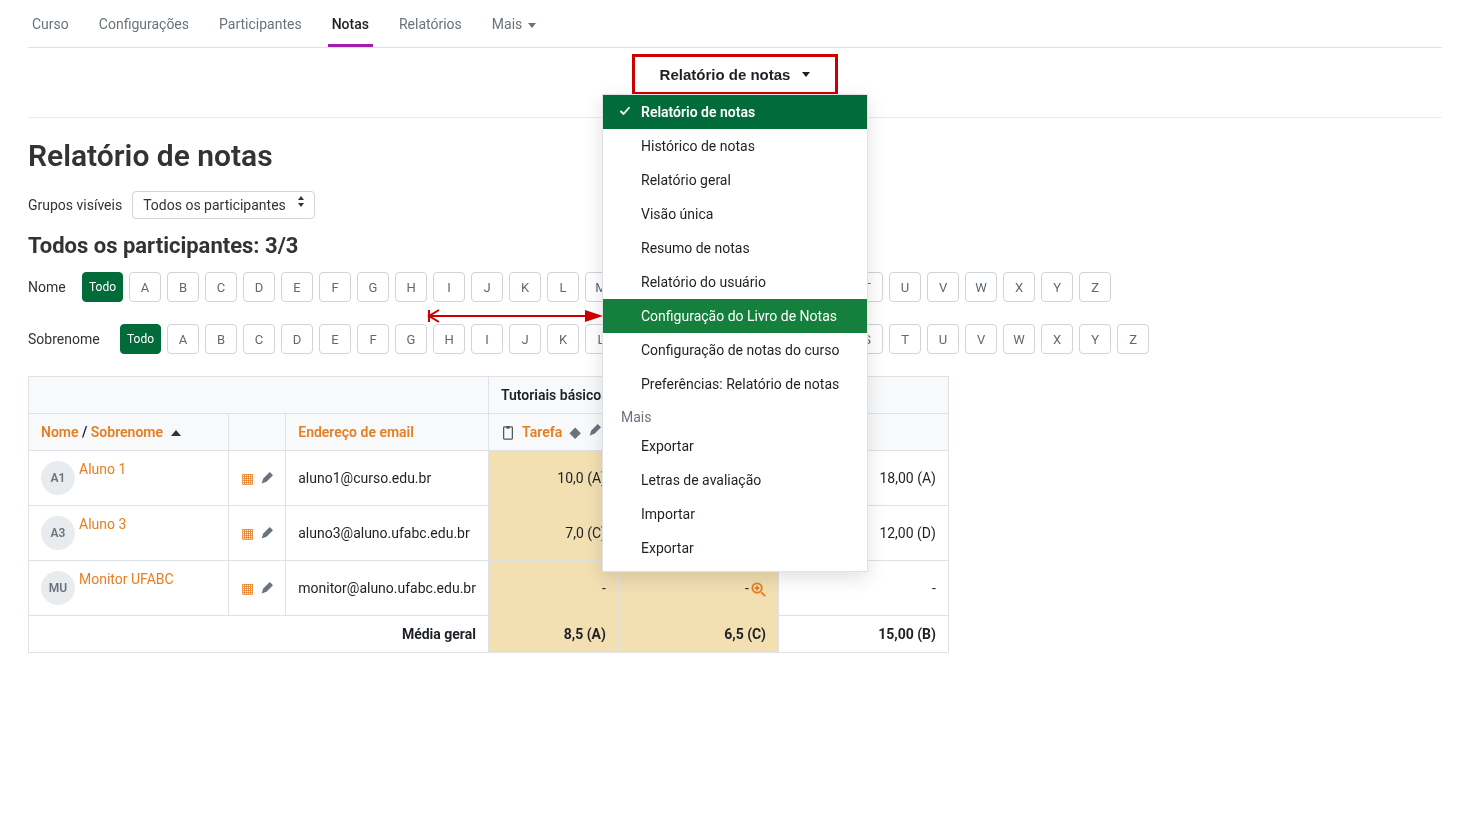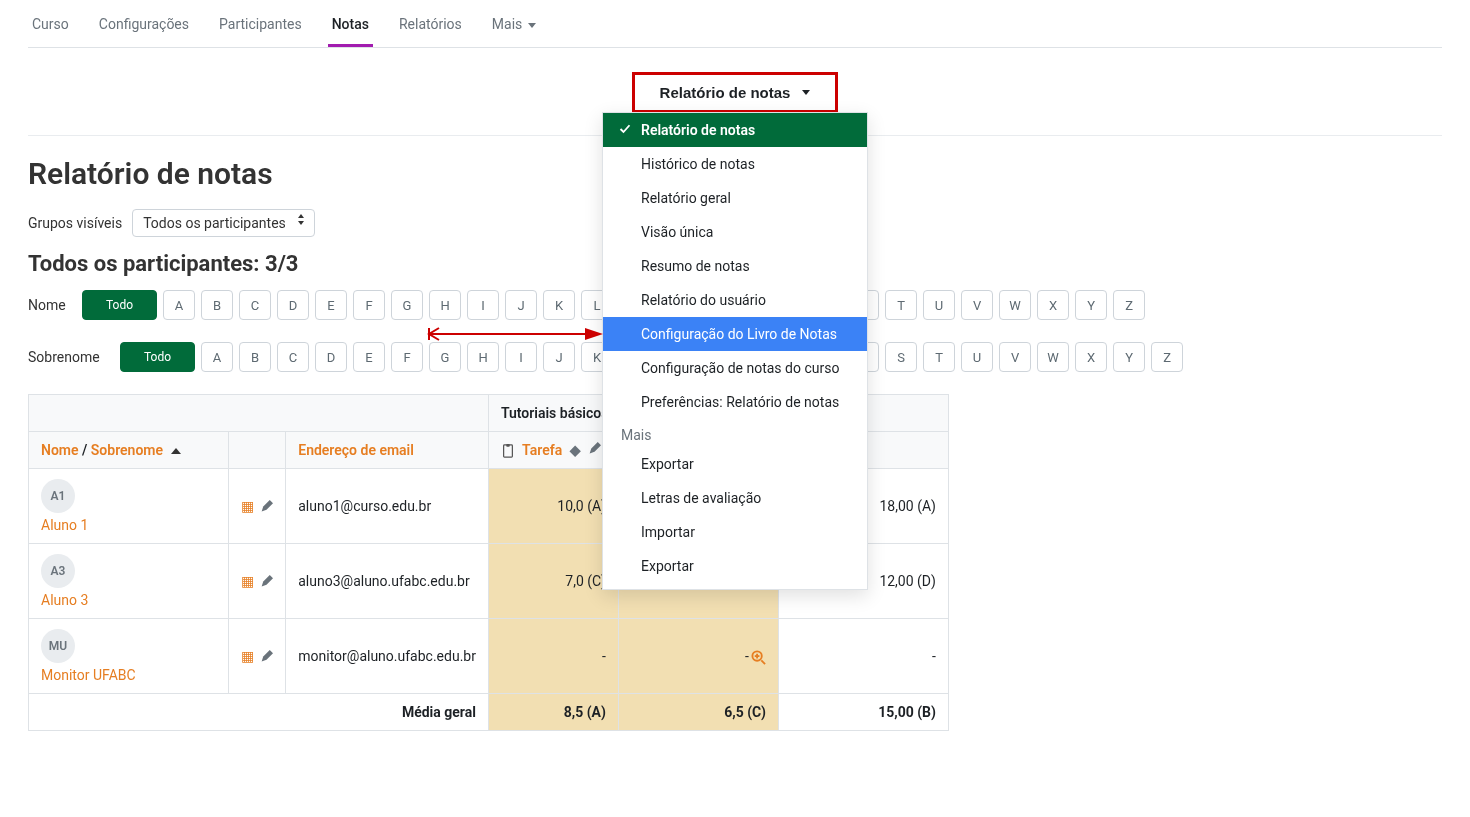--- a/index.html
+++ b/index.html
@@ -1,52 +1,52 @@
 <!DOCTYPE html>
 <html><head>
 <meta charset="utf-8">
 <style>
 * { box-sizing: border-box; margin: 0; padding: 0; }
 body { font-family: -apple-system, "Segoe UI", Roboto, "Helvetica Neue", Arial, sans-serif; color: #1d2125; background: #fff; font-size: 14px; }
 .container { padding: 0 28px; }
-.topnav { display: flex; gap: 22px; border-bottom: 1px solid #dee2e6; padding: 8px 0 0 0; margin-bottom: 24px; }
+.topnav { display: flex; gap: 22px; border-bottom: 1px solid #dee2e6; padding: 8px 0 0 0; margin-bottom: 6px; }
 .topnav a { color: #6a737b; text-decoration: none; padding: 8px 4px 12px 4px; cursor: pointer; }
 .topnav a.active { color: #1d2125; border-bottom: 3px solid #a21caf; font-weight: 500; }
 .chev-down::after { content: ""; display: inline-block; margin-left: 6px; border-top: 5px solid currentColor; border-left: 4px solid transparent; border-right: 4px solid transparent; vertical-align: middle; }
 .hr-full { border: none; border-top: 1px solid #e9ecef; margin-top: 22px; margin-bottom: 20px; }
 .page-title { font-size: 30px; font-weight: 600; color: #333; margin-bottom: 18px; }
 .report-dd-wrap { display: flex; justify-content: center; position: relative; }
 .report-dd-btn { display: inline-flex; align-items: center; gap: 6px; border: 1px solid transparent; background: transparent; font-weight: 700; font-size: 15px; padding: 6px 14px; cursor: pointer; color: #1d2125; }
 .red-highlight { border: 3px solid #c00; padding: 2px 10px; }
 .dd-panel { position: absolute; top: 40px; left: 50%; transform: translateX(-50%); width: 266px; background: #fff; border: 1px solid #dee2e6; box-shadow: 0 6px 18px rgba(0,0,0,.12); z-index: 50; padding-bottom: 6px; }
 .dd-section { padding: 8px 18px 4px 18px; color: #6a737b; font-size: 14px; }
 .dd-item { padding: 9px 18px 9px 38px; color: #1d2125; cursor: pointer; position: relative; }
 .dd-item.selected { background: #016b3a; color: #fff; font-weight: 600; }
-.dd-item.hover { background: #3b82f6; color: #fff; }
+.dd-item.hover { background: #15803d; color: #fff; }
 .check-icon { position: absolute; left: 16px; top: 10px; width: 12px; height: 12px; }
 .red-arrow { position: absolute; top: 50%; left: -176px; transform: translateY(-50%); width: 176px; height: 16px; pointer-events: none; }
 .groups-row { display: flex; align-items: center; gap: 10px; margin-bottom: 14px; }
 .groups-label { color: #333; }
 .groups-select { border: 1px solid #ced4da; border-radius: 4px; padding: 5px 28px 5px 10px; background: #fff; cursor: pointer; position: relative; color: #333; }
 .groups-select::after { content: ""; position: absolute; right: 10px; top: 50%; transform: translateY(-50%); border-top: 4px solid #333; border-left: 3px solid transparent; border-right: 3px solid transparent; }
 .groups-select::before { content: ""; position: absolute; right: 10px; top: 50%; transform: translateY(-9px); border-bottom: 4px solid #333; border-left: 3px solid transparent; border-right: 3px solid transparent; }
 .subheading { font-size: 22px; font-weight: 700; margin-bottom: 14px; color: #333; }
 .filter-row { display: flex; align-items: center; gap: 12px; margin-bottom: 22px; }
 .filter-label { color: #333; min-width: 42px; }
 .filter-label.sb { min-width: 80px; }
 .letter-strip { display: flex; gap: 6px; }
 .letter { border: 1px solid #ced4da; border-radius: 4px; width: 32px; height: 30px; display: flex; align-items: center; justify-content: center; color: #5e6a72; cursor: pointer; background: #fff; font-size: 13px; }
 .letter.active { background: #016b3a; color: #fff; border-color: #016b3a; }
-.letter.todo { width: auto; padding: 0 23px; font-size: 12px; }
+.letter.todo { width: auto; padding: 0 6px; font-size: 12px; }
 table.grades { border-collapse: collapse; margin-top: 18px; table-layout: fixed; }
 .grades th, .grades td { border: 1px solid #dee2e6; padding: 10px 12px; vertical-align: middle; font-size: 14px; }
 .grades thead th { background: #f8f9fa; font-weight: 600; text-align: left; }
 .link-orange { color: #e67e22; text-decoration: none; cursor: pointer; }
 .avatar { display: inline-flex; align-items: center; justify-content: center; width: 34px; height: 34px; border-radius: 50%; background: #e9ecef; color: #6a737b; font-size: 12px; font-weight: 600; }
-.name-cell { display: flex; flex-direction: column; gap: 4px; align-items: flex-start; }
+.name-cell { display: flex; gap: 4px; align-items: flex-start; }
 .icon-cell { display: flex; gap: 6px; align-items: center; justify-content: center; }
 .grid-icon { color: #e67e22; font-size: 14px; cursor: pointer; }
 .pencil-icon { color: #6a737b; cursor: pointer; }
 .highlighted { background: #f2dfb2; }
 .num-cell { text-align: right; position: relative; }
 .zoom-icon { color: #e67e22; display: inline-block; margin-left: 2px; vertical-align: middle; }
 .sort-icon { color: #6a737b; margin: 0 4px; cursor: pointer; }
 .col-icon { display: inline-block; vertical-align: middle; margin-right: 4px; }
 .tri-up { display: inline-block; border-bottom: 6px solid #333; border-left: 5px solid transparent; border-right: 5px solid transparent; vertical-align: middle; margin-left: 4px; }
 .footer-row td { font-weight: 700; text-align: right; }

